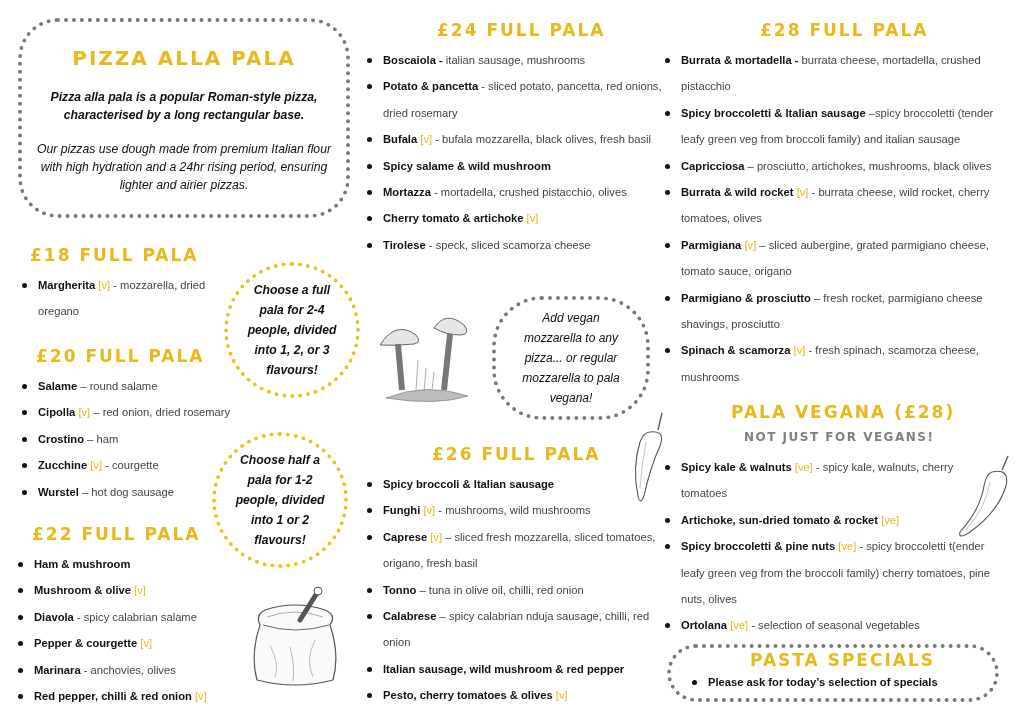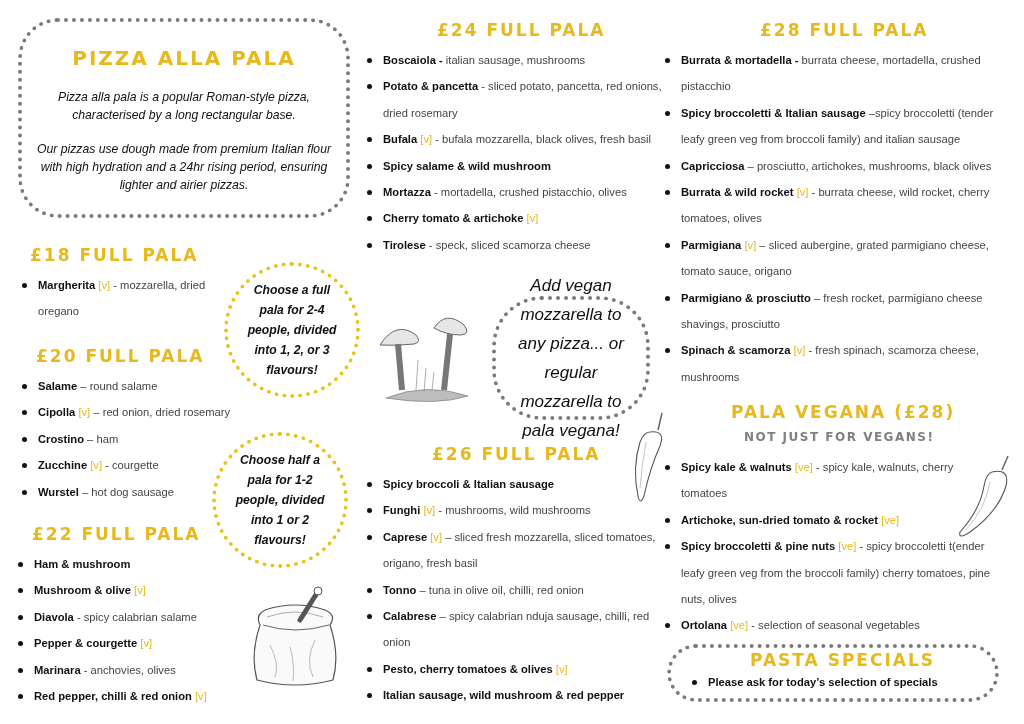--- a/index.html
+++ b/index.html
@@ -84,39 +84,39 @@
     position: absolute;
     border: 4px dotted #7a7a7a;
     border-radius: 50px;
     display: flex;
     align-items: center;
     justify-content: center;
     text-align: center;
   }
   .grey-oval span {
     font-style: italic;
-    font-size: 17px;
-    line-height: 29px;
+    font-size: 12px;
+    line-height: 20px;
     color: #111;
   }
   .pasta-box {
     position: absolute;
     left: 667px; top: 644px;
     width: 332px; height: 58px;
     border: 4px dotted #7a7a7a;
     border-radius: 30px;
   }
   .illus { position: absolute; }
 </style>
 </head>
 <body>
 
 <div class="intro-box"></div>
 <div class="heading" style="left:18px; top:46px; width:332px; font-size:20px;">PIZZA ALLA PALA</div>
-<div class="intro-text" style="left:34px; top:88px; width:300px;">Pizza alla pala is a popular Roman-style pizza, characterised by a long rectangular base.</div>
+<div class="intro-text" style="left:34px; top:88px; width:300px;font-weight:bold;">Pizza alla pala is a popular Roman-style pizza, characterised by a long rectangular base.</div>
 <div class="intro-text" style="left:34px; top:140px; width:300px;">Our pizzas use dough made from premium Italian flour with high hydration and a 24hr rising period, ensuring lighter and airier pizzas.</div>
 
 <div class="heading" style="left:30px; top:245px;">£18 FULL PALA</div>
 <ul class="menu" style="left:22px; top:272px; width:200px;">
   <li><span class="name">Margherita</span> <span class="tag">[v]</span><span class="desc"> - mozzarella, dried oregano</span></li>
 </ul>
 
 <div class="heading" style="left:36px; top:346px;">£20 FULL PALA</div>
 <ul class="menu" style="left:22px; top:373px; width:220px;">
   <li><span class="name">Salame</span><span class="desc"> – round salame</span></li>
@@ -182,22 +182,22 @@
   <path d="M24 34 Q20 55 18 80" fill="none" stroke="#aaa" stroke-width="0.7"></path>
 </svg>
 
 <div class="heading" style="left:432px; top:444px;">£26 FULL PALA</div>
 <ul class="menu" style="left:367px; top:471px; width:296px;">
   <li><span class="name">Spicy broccoli &amp; Italian sausage</span></li>
   <li><span class="name">Funghi</span> <span class="tag">[v]</span><span class="desc"> -  mushrooms, wild mushrooms</span></li>
   <li><span class="name">Caprese</span> <span class="tag">[v]</span><span class="desc"> – sliced fresh mozzarella, sliced tomatoes, origano, fresh basil</span></li>
   <li><span class="name">Tonno</span><span class="desc"> – tuna in olive oil, chilli, red onion</span></li>
   <li><span class="name">Calabrese</span><span class="desc"> – spicy calabrian nduja sausage, chilli, red onion</span></li>
+  <li><span class="name">Italian sausage, wild mushroom &amp; red pepper</span></li>
   <li><span class="name">Pesto, cherry tomatoes &amp; olives</span> <span class="tag">[v]</span></li>
-  <li><span class="name">Italian sausage, wild mushroom &amp; red pepper</span></li>
 </ul>
 
 <div class="heading" style="left:760px; top:20px;text-align:center;">£28 FULL PALA</div>
 <ul class="menu" style="left:665px; top:47px; width:340px;">
   <li><span class="name">Burrata &amp; mortadella -</span><span class="desc"> burrata cheese, mortadella, crushed pistacchio</span></li>
   <li><span class="name">Spicy broccoletti &amp; Italian sausage</span><span class="desc"> –spicy broccoletti (tender leafy green veg from broccoli family) and italian sausage</span></li>
   <li><span class="name">Capricciosa</span><span class="desc"> – prosciutto, artichokes, mushrooms, black olives</span></li>
   <li><span class="name">Burrata &amp; wild rocket</span> <span class="tag">[v]</span><span class="desc"> - burrata cheese, wild rocket, cherry tomatoes, olives</span></li>
   <li><span class="name">Parmigiana</span> <span class="tag">[v]</span><span class="desc"> – sliced aubergine, grated parmigiano cheese, tomato sauce, origano</span></li>
   <li><span class="name">Parmigiano &amp; prosciutto</span><span class="desc"> – fresh rocket, parmigiano cheese shavings, prosciutto</span></li>

